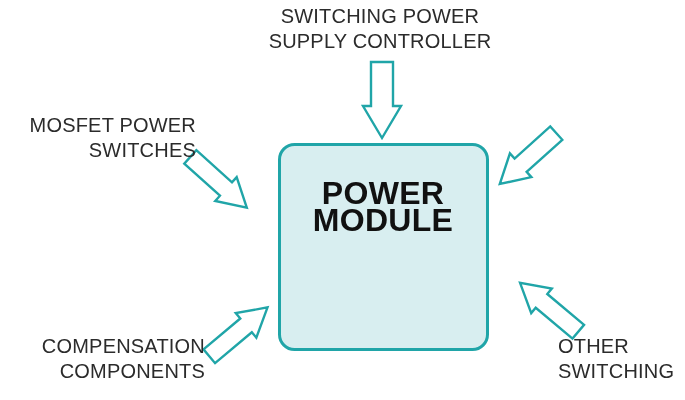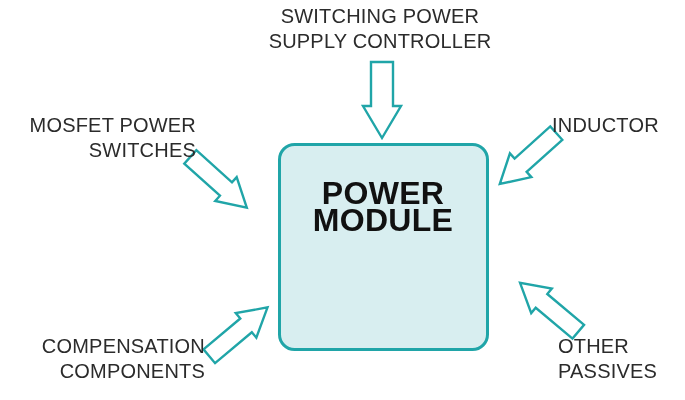--- a/index.html
+++ b/index.html
@@ -107,24 +107,23 @@
     </g>
 
   </svg>
 
   <div class="label" id="label-top">SWITCHING POWER
 SUPPLY CONTROLLER</div>
 
   <div class="label" id="label-left-top">MOSFET POWER
 SWITCHES</div>
 
-  <div class="label" id="label-right-top">INDUCTOR</div>
 
   <div class="label" id="label-left-bottom">COMPENSATION
 COMPONENTS</div>
 
   <div class="label" id="label-right-bottom">OTHER
-PASSIVES</div>
+SWITCHING</div>
 
   <div id="module-label">POWER
 MODULE</div>
 
 </div>
 
 </body></html>

